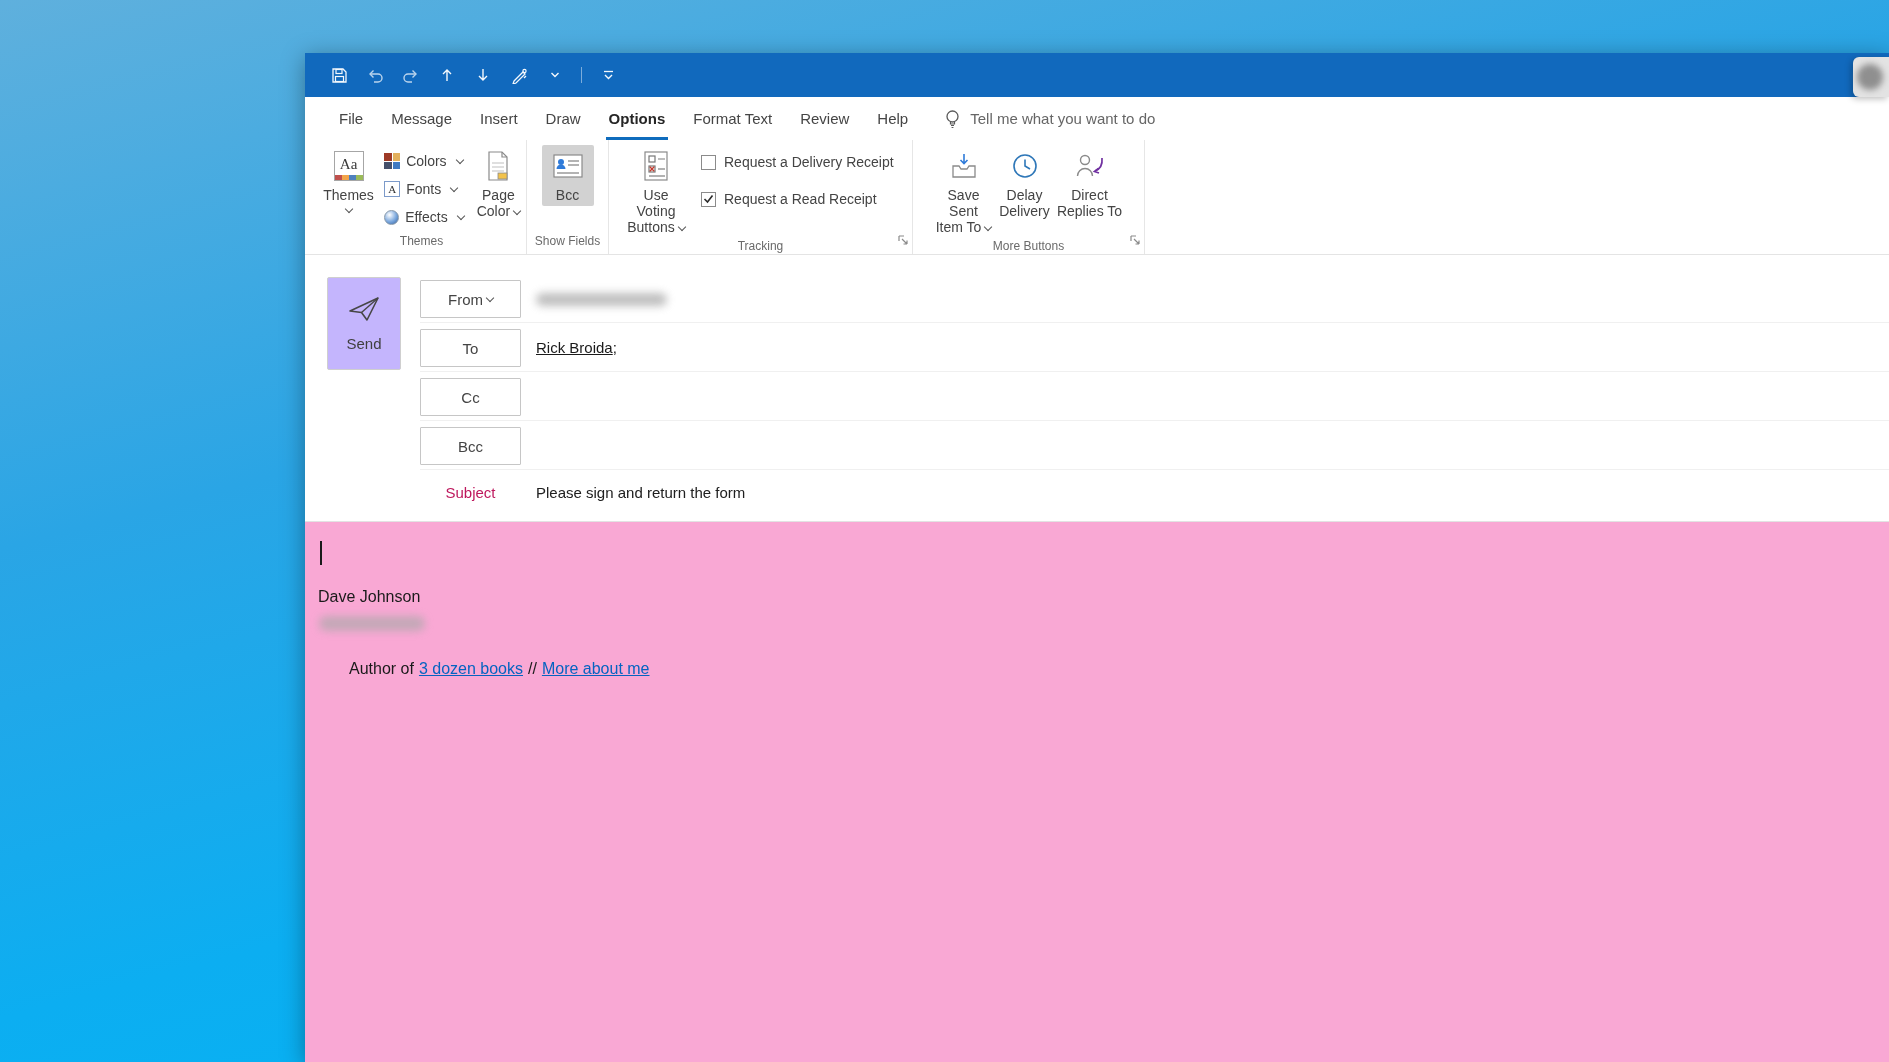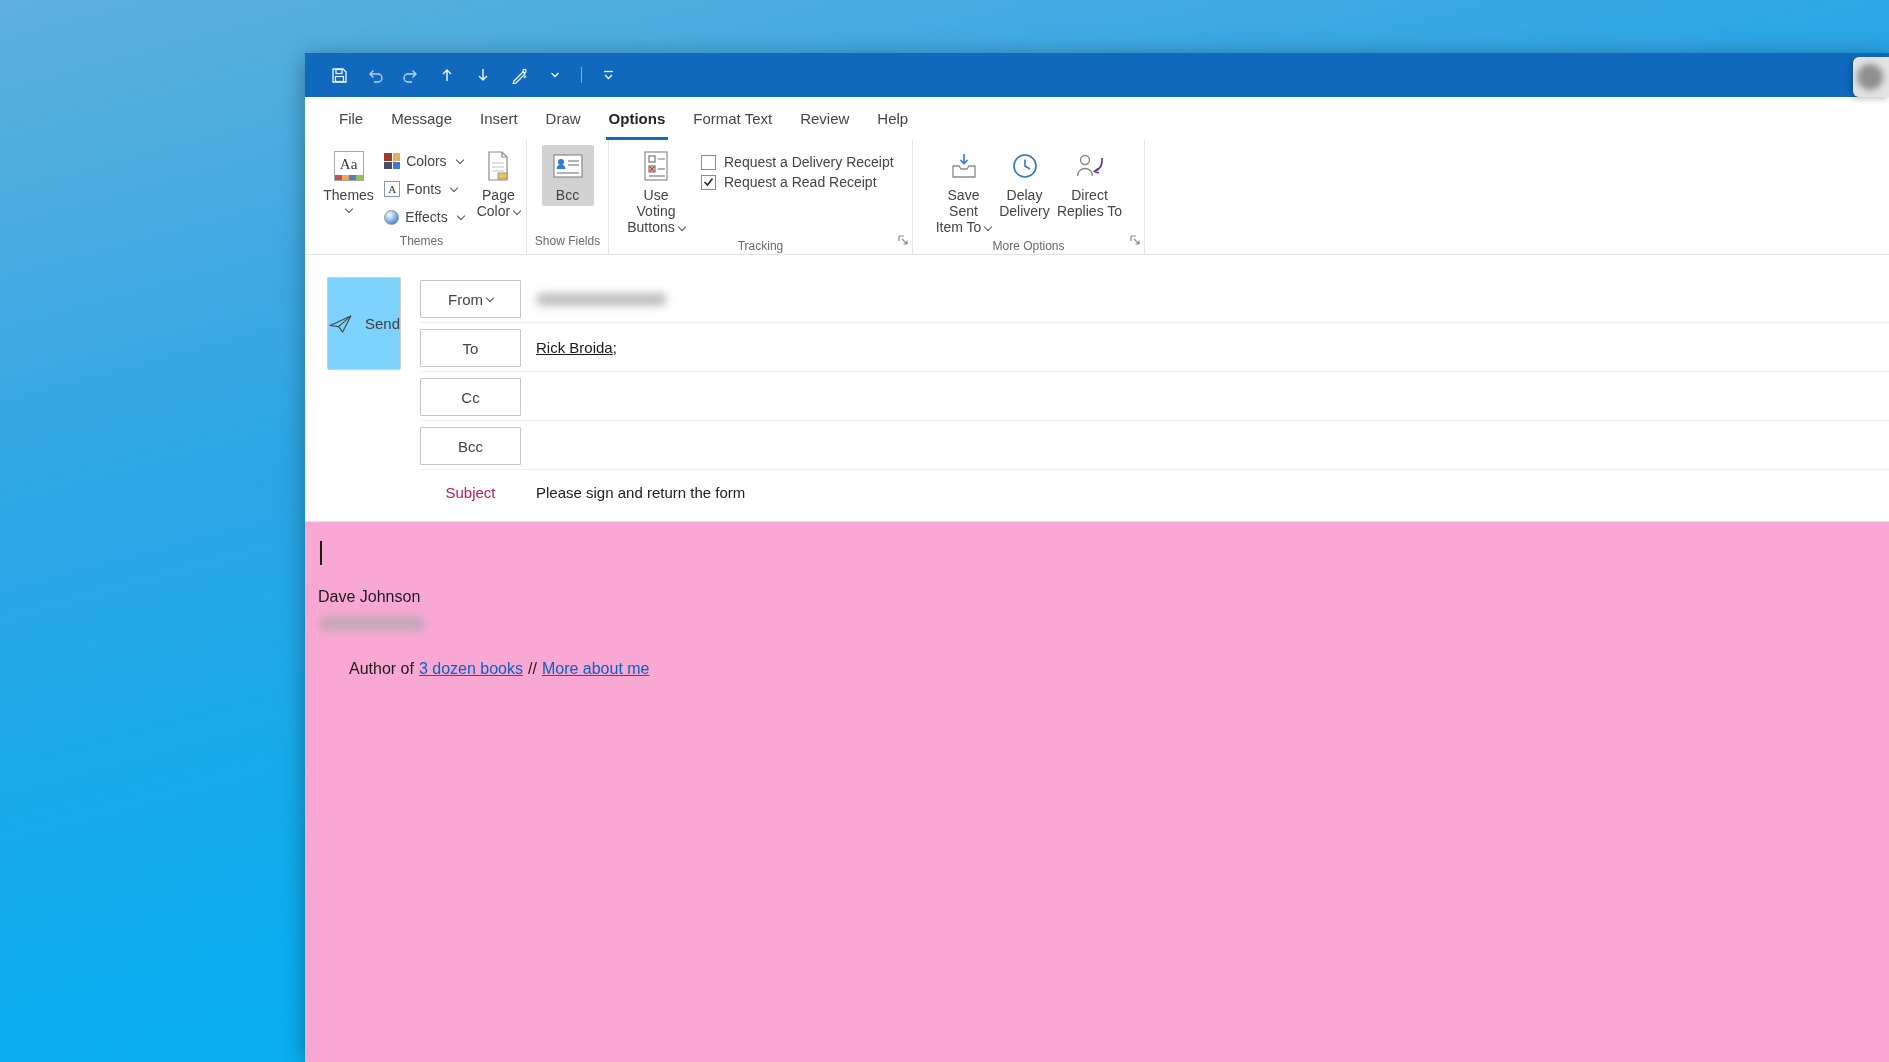--- a/index.html
+++ b/index.html
@@ -70,30 +70,30 @@
   .ic-fonts { width:16px; height:16px; border:1px solid #7c9ac9; background:#fff; font-size:11px; color:#333; display:flex; align-items:center; justify-content:center; font-family:"Liberation Serif",serif; }
   .ic-effects { width:15px; height:15px; border-radius:50%; border:1px solid #8899aa; background:radial-gradient(circle at 35% 30%, #ffffff, #7aa7dd 55%, #2f5e9e); }
 
   .ic-themes { width:30px; height:30px; border:1px solid #a6a6a6; background:#fff; display:flex; flex-direction:column; }
   .ic-themes .aa { flex:1; font-family:"Liberation Serif",serif; font-size:15px; color:#3a3a3a; display:flex; align-items:center; justify-content:center; }
   .ic-themes .strip { height:5px; display:flex; }
   .ic-themes .strip span { flex:1; }
   .ic-themes .strip span:nth-child(1){background:#c0504d;} .ic-themes .strip span:nth-child(2){background:#f2a44a;}
   .ic-themes .strip span:nth-child(3){background:#4f81bd;} .ic-themes .strip span:nth-child(4){background:#9bbb59;}
 
-  .checkcol { display:flex; flex-direction:column; padding:9px 0 0 10px; gap:4px; }
+  .checkcol { display:flex; flex-direction:column; padding:9px 0 0 10px; gap:21px; }
   .chkrow { display:flex; align-items:center; gap:8px; font-size:14px; color:#444; cursor:default; white-space:nowrap; }
   .cb { width:15px; height:15px; border:1px solid #8b8b8b; background:#fff; display:flex; align-items:center; justify-content:center; flex:none; }
 
   
   .compose-header { position:relative; height:267px; border-bottom:1px solid #e3e3e3; background:#fff; flex:none; }
   .send-btn {
     position:absolute; left:22px; top:22px; width:74px; height:93px;
-    border:1px solid #cfcfcf; border-radius:2px; background:#7dd3fc;
-    display:flex; align-items:center; justify-content:center; gap:12px;
+    border:1px solid #cfcfcf; border-radius:2px; background:#c4b5fd;
+    display:flex; flex-direction:column; align-items:center; justify-content:center; gap:12px;
     font-size:15px; color:#3f3f3f; cursor:default;
   }
   .fieldbtn {
     position:absolute; left:115px; width:101px; height:38px;
     border:1px solid #c6c6c6; background:#fff; border-radius:1px;
     display:flex; align-items:center; justify-content:center;
     font-size:15px; color:#444; cursor:default;
   }
   .fieldline { position:absolute; left:115px; right:0; height:0; border-top:1px solid #f0f0f0; }
   .redact { border-radius:7px; filter:blur(4px); opacity:.65; }
@@ -179,20 +179,27 @@
 
   <div class="tabsbar">
     <span class="tab">File</span>
     <span class="tab">Message</span>
     <span class="tab">Insert</span>
     <span class="tab">Draw</span>
     <span class="tab selected">Options</span>
     <span class="tab">Format Text</span>
     <span class="tab">Review</span>
     <span class="tab">Help</span>
+    <span class="tellme">
+      <svg width="17" height="20" viewBox="0 0 17 20">
+          <circle cx="8.5" cy="7.5" r="5.5" fill="none" stroke="#5a5a5a" stroke-width="1.3"></circle>
+          <path d="M6.5 13 v2 h4 v-2 M7 16.5 h3 M7.6 18.5 h1.8" fill="none" stroke="#5a5a5a" stroke-width="1.2"></path>
+        </svg>
+      <span>Tell me what you want to do</span>
+    </span>
   </div>
 
   <div class="ribbon">
 
     <div class="rgroup" style="width:210px">
       <div class="rg-content">
         <div class="bigbtn">
           <span class="iconwrap">
             <span class="ic-themes">
                 <span class="aa">Aa</span>
@@ -330,21 +337,21 @@
                 <circle cx="10" cy="8" r="4.5" fill="none" stroke="#8a8a8a" stroke-width="1.4"></circle>
                 <path d="M2.5 24 a7.5 7.5 0 0 1 15 0" fill="none" stroke="#8a8a8a" stroke-width="1.4"></path>
                 <path d="M27 6 q1 10 -7 13" fill="none" stroke="#7030a0" stroke-width="1.7"></path>
                 <path d="M23.5 16.5 L19.5 19.5 L24 21" fill="none" stroke="#7030a0" stroke-width="1.7"></path>
               </svg>
           </span>
           <span>Direct</span>
           <span>Replies To</span>
         </div>
       </div>
-      <div class="rg-label">More Options</div>
+      <div class="rg-label">More Buttons</div>
       <span class="launcher">
         <svg width="12" height="12" viewBox="0 0 12 12">
             <path d="M2 2 h5 M2 2 v5" fill="none" stroke="#8a8a8a" stroke-width="1.2"></path>
             <path d="M5 5 l5 5 M10 10 v-3.5 M10 10 h-3.5" fill="none" stroke="#8a8a8a" stroke-width="1.2"></path>
           </svg>
       </span>
     </div>
 
   </div>
 

